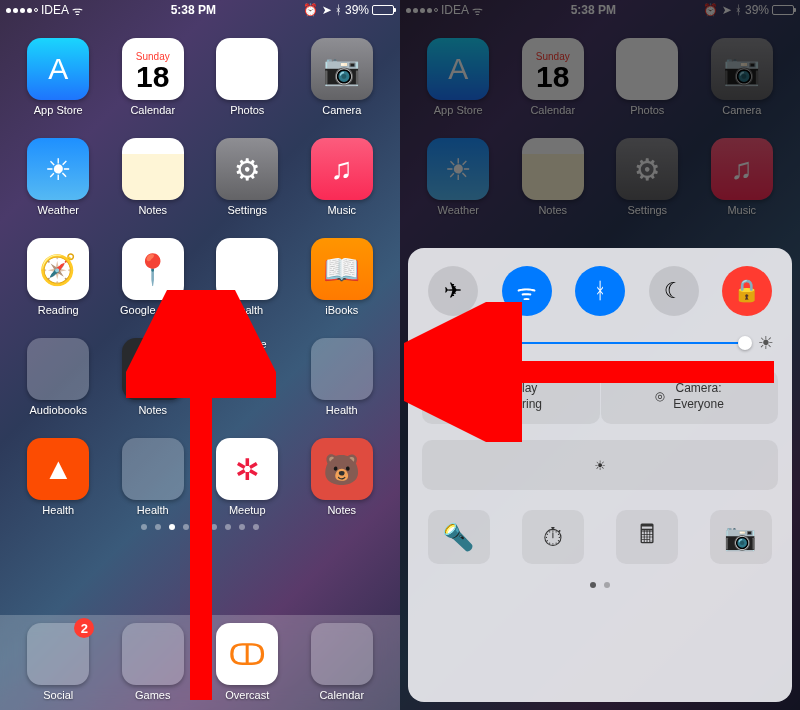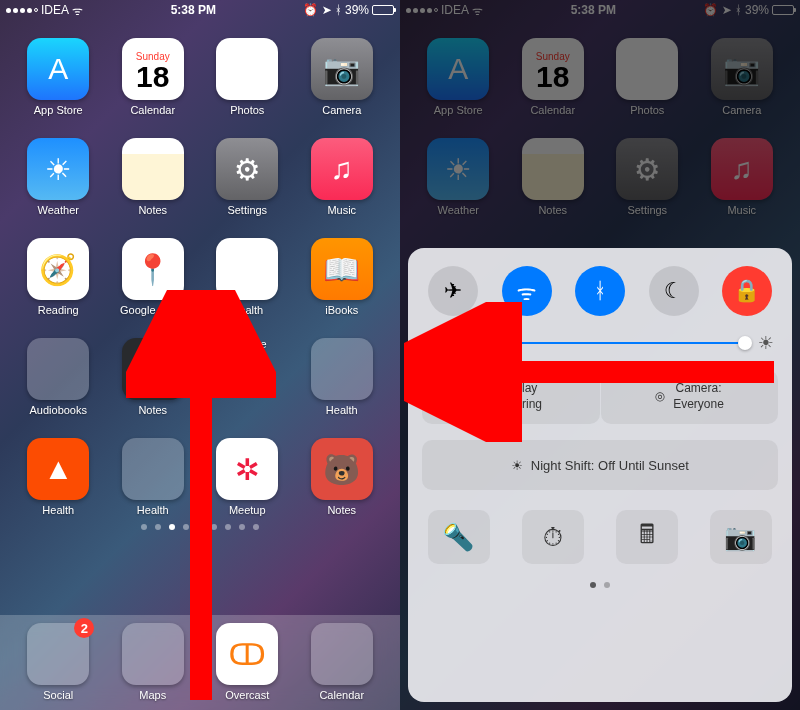--- a/index.html
+++ b/index.html
@@ -292,21 +292,21 @@
           <div class="mini"></div>
           <div class="mini"></div>
           <div class="mini"></div>
           <div class="mini"></div>
           <div class="mini"></div>
           <div class="mini"></div>
           <div class="mini" style="opacity: 0;"></div>
           <div class="mini" style="opacity: 0;"></div>
           <div class="mini" style="opacity: 0;"></div>
         </div>
-        <div class="app-label">Maps</div>
+        <div class="app-label">Games</div>
       </div>
       <div class="app">
         <div class="icon bg-overcast">ↀ</div>
         <div class="app-label">Overcast</div>
       </div>
       <div class="app">
         <div class="icon folder">
           <div class="mini"></div>
           <div class="mini"></div>
           <div class="mini"></div>
@@ -427,21 +427,20 @@
       </div>
       <div class="cc-btn">
         <span>◎</span>
         <span style="white-space:pre-line">Camera:
 Everyone</span>
       </div>
     </div>
 
     <div class="cc-wide">
       <span>☀</span>
-      <span>Night Shift: Off Until Sunset</span>
     </div>
 
     <div class="cc-utils">
       <div class="util">
           <span>🔦</span>
         </div>
       <div class="util">
           <span>⏱</span>
         </div>
       <div class="util">

